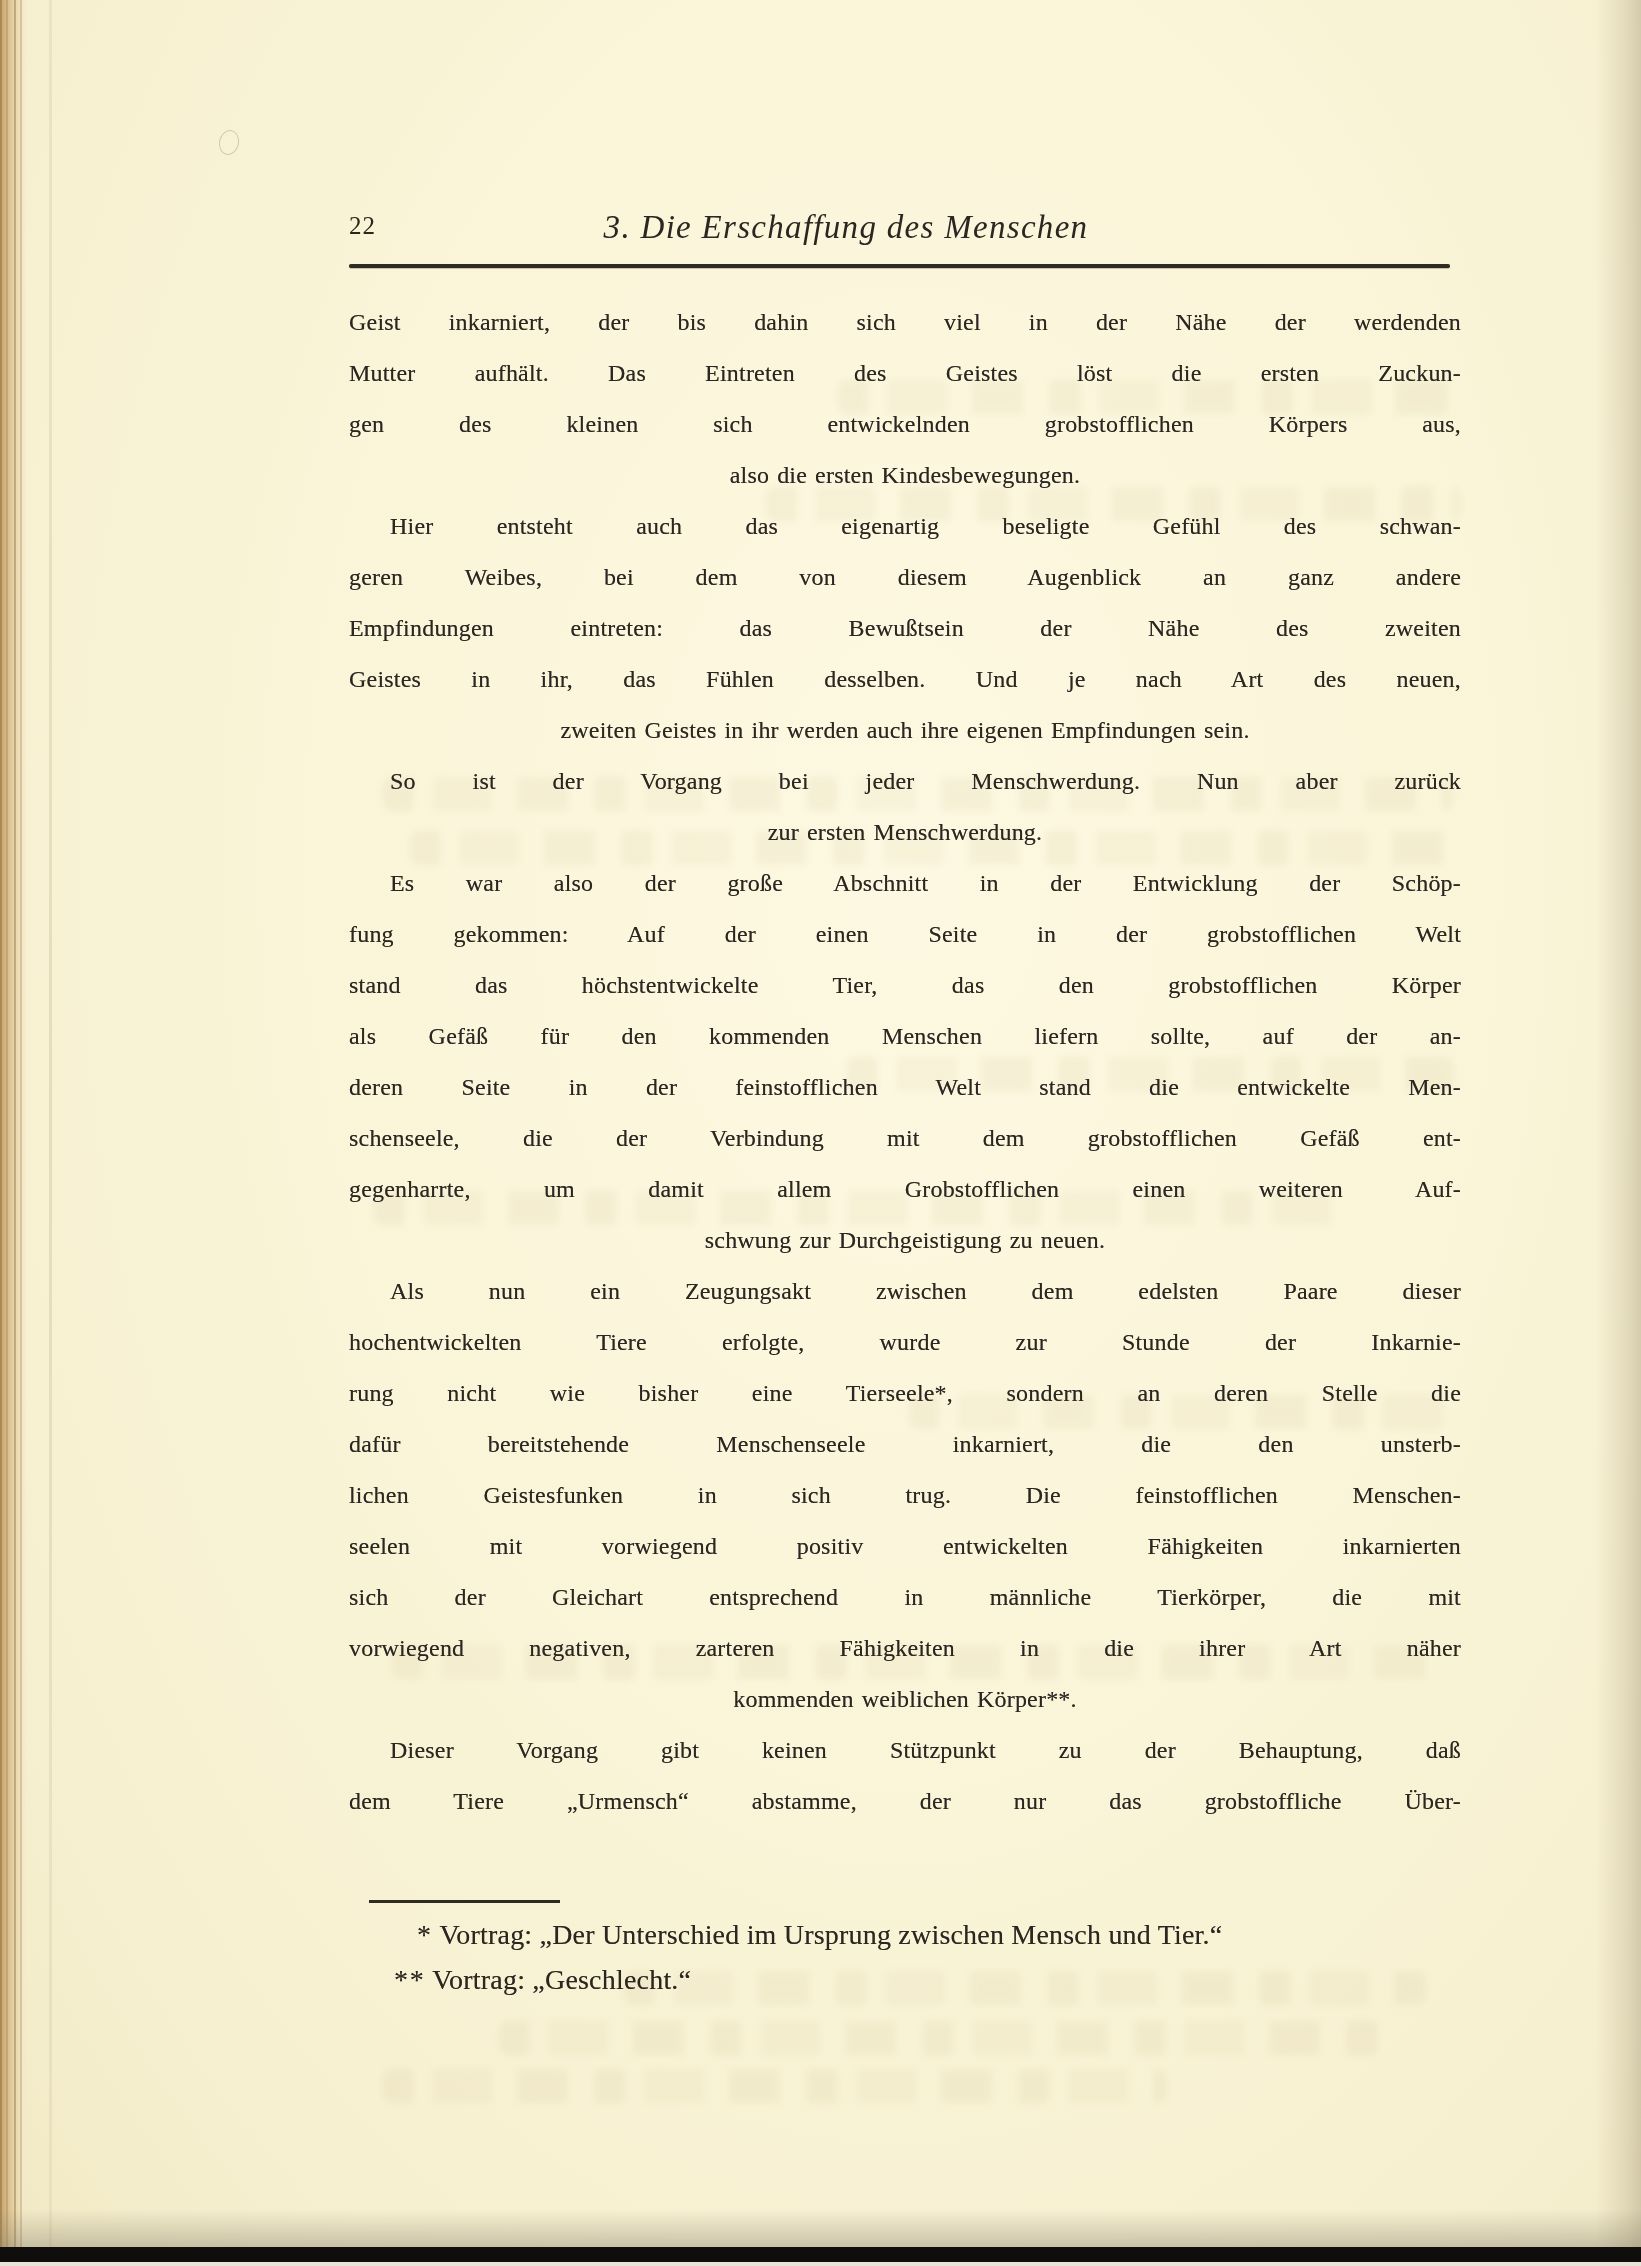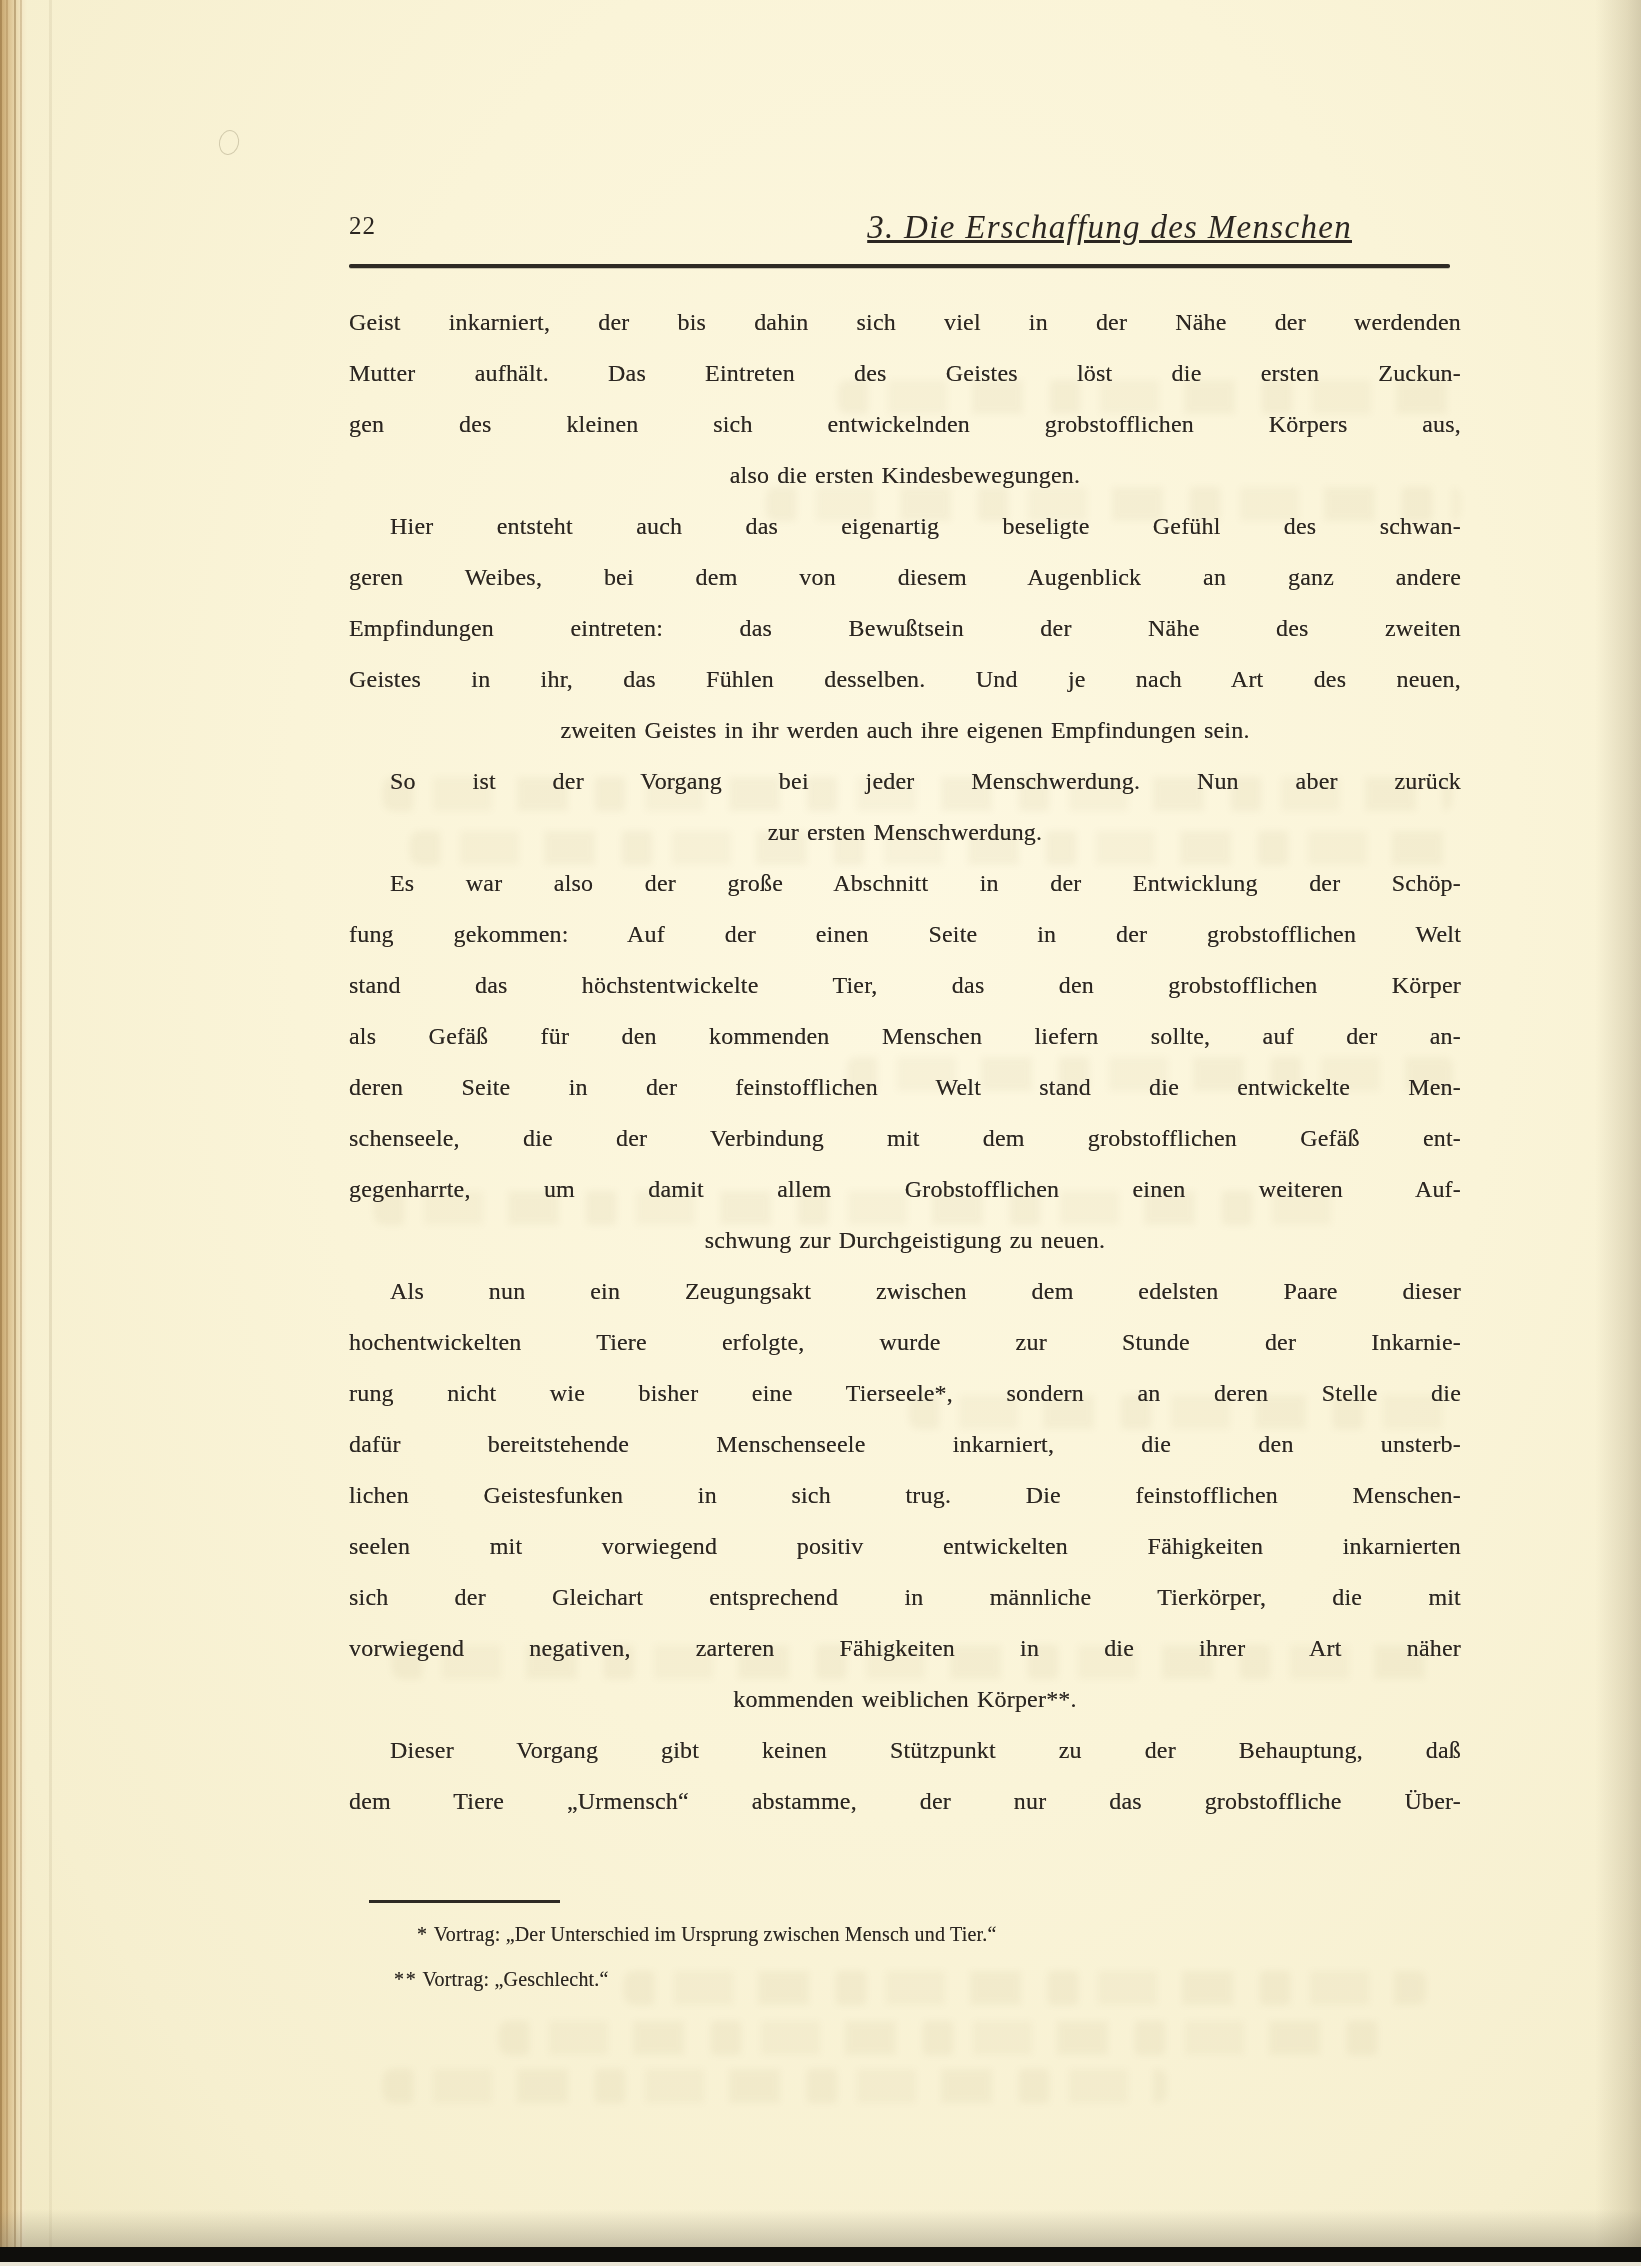--- a/index.html
+++ b/index.html
@@ -34,22 +34,22 @@
     background:linear-gradient(to bottom, rgba(120,115,98,0), rgba(125,118,100,.45));}
   .scan-bar{position:absolute;left:0;right:0;bottom:5.3px;height:14.3px;background:#0f0e0c;}
   .scan-bottom-light{position:absolute;left:0;right:0;bottom:0;height:5.3px;background:#e9e5d6;}
 
   
   .page-num{
     position:absolute;left:349px;top:212px;
     font-size:25px;letter-spacing:0.9px;
   }
   .running-header{
-    position:absolute;left:372px;top:209px;width:980px;
-    text-align:right;font-style:italic;font-size:33px;letter-spacing:1.3px;text-decoration:underline;
+    position:absolute;left:356px;top:209px;width:980px;
+    text-align:center;font-style:italic;font-size:33px;letter-spacing:1.3px;
   }
   .header-rule{
     position:absolute;left:349px;top:264px;width:1101px;height:3.6px;
     background:#2e2a24;border-radius:1.8px;box-shadow:0 0.9px 0 rgba(46,42,36,.25);
   }
 
   
   .body-text{
     position:absolute;left:349px;top:297px;width:1112px;
     font-size:24px;line-height:51px;
@@ -61,21 +61,21 @@
   .bodyline.last{text-align:center;}
   .bodyline.last::after{content:none;}
   .bodyline.first{text-indent:41px;}
 
   
   .footnote-rule{
     position:absolute;left:369px;top:1900px;width:191px;height:2.7px;background:#2e2a24;
   }
   .footnotes{
     position:absolute;left:349px;top:1912px;width:1112px;
-    font-size:20px;line-height:45px;letter-spacing:0.2px;
+    font-size:28px;line-height:45px;letter-spacing:0.2px;
     text-shadow:0 0 0.5px rgba(43,38,33,.5);
   }
   .footnote.fn-1{padding-left:68px;}
   .footnote.fn-2{padding-left:45px;}
   .fn-marker{letter-spacing:1.8px;}
 
   
   .ghost{
     position:absolute;height:34px;border-radius:9px;
     background:repeating-linear-gradient(90deg,

